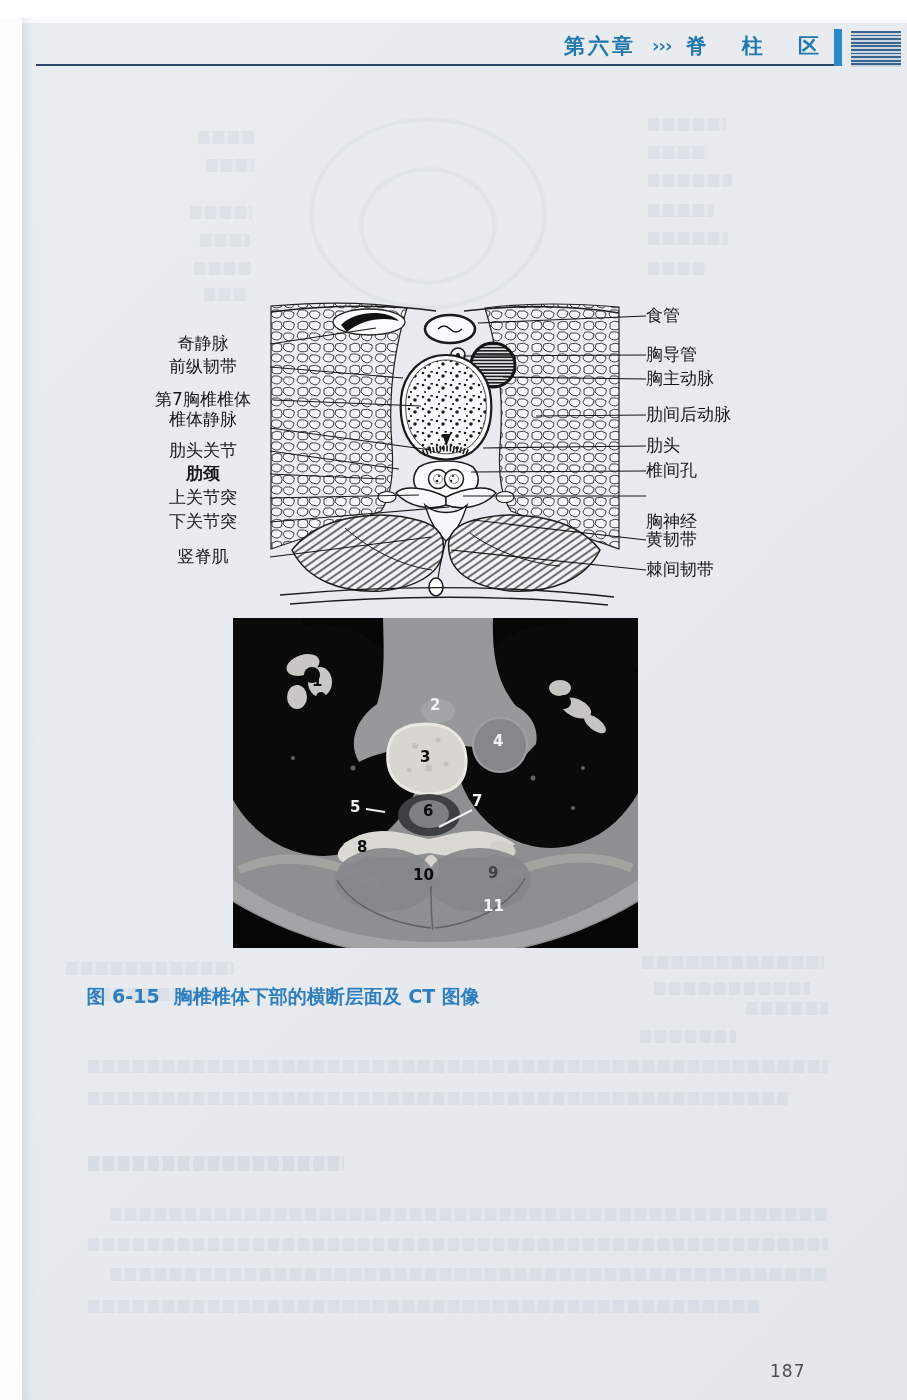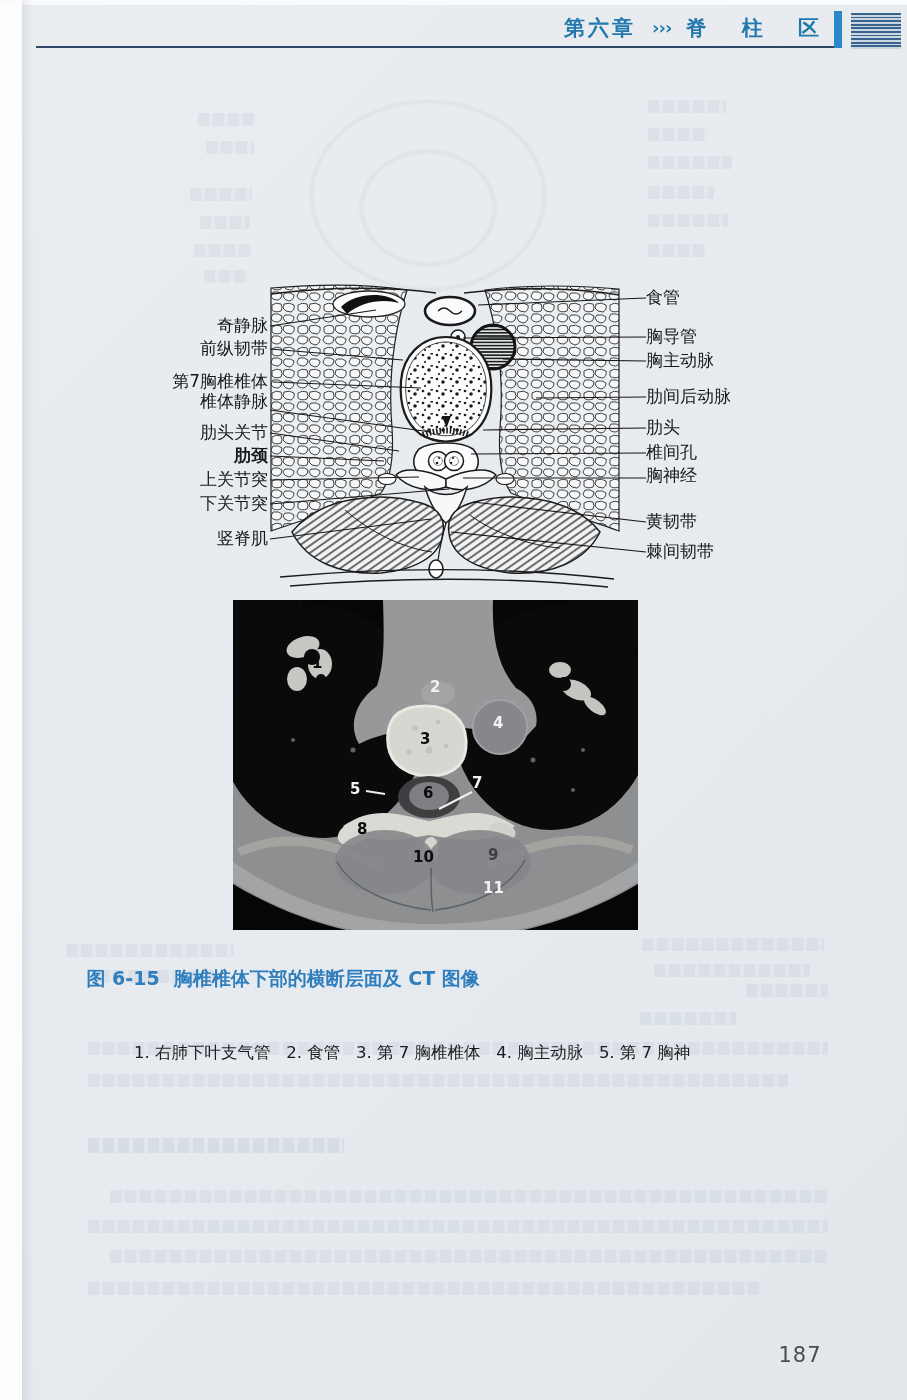--- a/index.html
+++ b/index.html
@@ -1,51 +1,51 @@
 <!DOCTYPE html>
 <html><head>
 <meta charset="utf-8">
 <style>
   html,body{margin:0;padding:0;}
   body{width:907px;height:1400px;background:#ffffff;font-family:"DejaVu Sans","Liberation Sans",sans-serif;position:relative;overflow:hidden;}
-  .paper{position:absolute;inset:0;background:linear-gradient(135deg,#eaedf0 0%,#e7eaee 55%,#e3e7ec 100%);}
+  .paper{position:absolute;inset:0;background:linear-gradient(135deg,#eaedf0 0%,#e7eaee 55%,#e3e7ec 100%);margin-top:18px;}
   .margin-strip-left{position:absolute;left:0;top:0;width:22px;height:100%;background:#fdfdfd;}
   .margin-strip-top{position:absolute;left:0;top:0;width:100%;height:5px;background:#fafbfc;}
   .edge-shade{position:absolute;left:22px;top:0;width:12px;height:100%;background:linear-gradient(90deg,rgba(90,100,115,0.10),rgba(90,100,115,0));}
 
   
   .chap-header{position:absolute;left:0;top:14px;width:833px;text-align:right;color:#2379ad;white-space:nowrap;}
   .chap-header .chapter{font-size:21px;font-weight:bold;letter-spacing:3px;}
   .chap-header .arrows{font-size:18px;font-weight:bold;letter-spacing:-1px;margin:0 14px 0 16px;position:relative;top:-1px;}
   .chap-header .section{font-size:21px;font-weight:bold;letter-spacing:14px;}
   .header-rule{position:absolute;left:36px;top:46px;width:800px;height:2px;background:#2e4668;}
   .header-bar{position:absolute;left:834px;top:11px;width:8px;height:37px;background:#2b87c8;}
   .header-stripes{position:absolute;left:851px;top:13px;width:50px;height:36px;background:repeating-linear-gradient(180deg,#39648f 0 1.8px,rgba(120,150,180,0.25) 1.8px 3.6px);}
 
   
   .ghost{position:absolute;height:13px;border-radius:2px;background:repeating-linear-gradient(90deg,rgba(125,150,180,0.22) 0 11px,rgba(125,150,180,0.05) 11px 15px);filter:blur(0.7px);opacity:.55;}
   .ghost-circle{position:absolute;border:3px solid rgba(130,155,185,0.12);border-radius:50%;filter:blur(1.2px);}
 
   
   .dlab{position:absolute;font-size:17px;font-weight:500;color:#17181a;white-space:nowrap;}
-  .dlab.left{text-align:right;width:130px;}
+  .dlab.left{text-align:center;width:130px;}
 
   
   .diagram-svg{position:absolute;left:140px;top:280px;width:680px;height:320px;}
   .ct{position:absolute;left:233px;top:600px;width:405px;height:330px;}
   .ct svg{position:absolute;left:0;top:0;}
   .ctm{position:absolute;font-size:15px;font-weight:bold;line-height:18px;}
 
   
   .caption{position:absolute;left:60px;top:944px;width:790px;text-align:left;color:#2f7fbe;font-size:19px;font-weight:bold;white-space:pre;}
   .caption .cap-label{margin-right:14px;}
   .legend{position:absolute;left:110px;top:980px;width:650px;color:#1c1c1e;font-size:16.5px;line-height:29px;white-space:pre;}
   .legend .l1{padding-left:24px;}
 
-  .page-number{position:absolute;left:770px;top:1343px;width:60px;text-align:center;font-size:21px;color:#4b4d50;letter-spacing:1px;}
+  .page-number{position:absolute;left:770px;top:1343px;width:60px;font-size:17px;color:#4b4d50;letter-spacing:1px;}
 </style>
 </head>
 <body>
 
 <div class="paper">
   <div class="margin-strip-left"></div>
   <div class="margin-strip-top"></div>
   <div class="edge-shade"></div>
 
   <div class="chap-header">
@@ -94,21 +94,21 @@
   <div class="dlab left" style="left:138px;top:468px;">上关节突</div>
   <div class="dlab left" style="left:138px;top:492px;">下关节突</div>
   <div class="dlab left" style="left:138px;top:527px;">竖脊肌</div>
 
   <div class="dlab" style="left:646px;top:286px;">食管</div>
   <div class="dlab" style="left:646px;top:325px;">胸导管</div>
   <div class="dlab" style="left:646px;top:349px;">胸主动脉</div>
   <div class="dlab" style="left:646px;top:385px;">肋间后动脉</div>
   <div class="dlab" style="left:646px;top:416px;">肋头</div>
   <div class="dlab" style="left:646px;top:441px;">椎间孔</div>
-  <div class="dlab" style="left:646px;top:464px;">胸神经</div>
+  <div class="dlab" style="left:646px;top:492px;">胸神经</div>
   <div class="dlab" style="left:646px;top:510px;">黄韧带</div>
   <div class="dlab" style="left:646px;top:540px;">棘间韧带</div>
 
   <svg class="diagram-svg" viewBox="0 0 680 320">
     <defs>
       <pattern id="stones" width="26" height="22" patternUnits="userSpaceOnUse">
         <rect width="26" height="22" fill="#edf0f3"></rect>
         <path d="M2,3 Q6,0 11,2 Q13,6 11,9 Q5,11 2,8 Z" fill="#f6f7f9" stroke="#2b2b2b" stroke-width="0.9"></path>
         <path d="M14,2 Q20,0 24,3 Q25,8 21,10 Q15,10 13,6 Z" fill="#f6f7f9" stroke="#2b2b2b" stroke-width="0.9"></path>
         <path d="M3,12 Q9,11 12,14 Q12,19 8,20 Q2,20 1,16 Z" fill="#f6f7f9" stroke="#2b2b2b" stroke-width="0.9"></path>
@@ -263,17 +263,16 @@
     <span class="ctm" style="left:124px;top:220px;color:#0c0c0c;">8</span>
     <span class="ctm" style="left:255px;top:246px;color:#3e4042;">9</span>
     <span class="ctm" style="left:180px;top:248px;color:#0c0c0c;">10</span>
     <span class="ctm" style="left:250px;top:279px;color:#f2f2f2;">11</span>
   </div>
 
   <div class="caption">
     <span class="cap-label">图 6-15</span><span>胸椎椎体下部的横断层面及 CT 图像</span>
   </div>
   <div class="legend">
-    <div class="l1">1. 右肺下叶支气管   2. 食管   3. 第 7 胸椎椎体   4. 胸主动脉   5. 第 7 胸神</div>
   </div>
 
   <div class="page-number">187</div>
 </div>
 
 </body></html>

